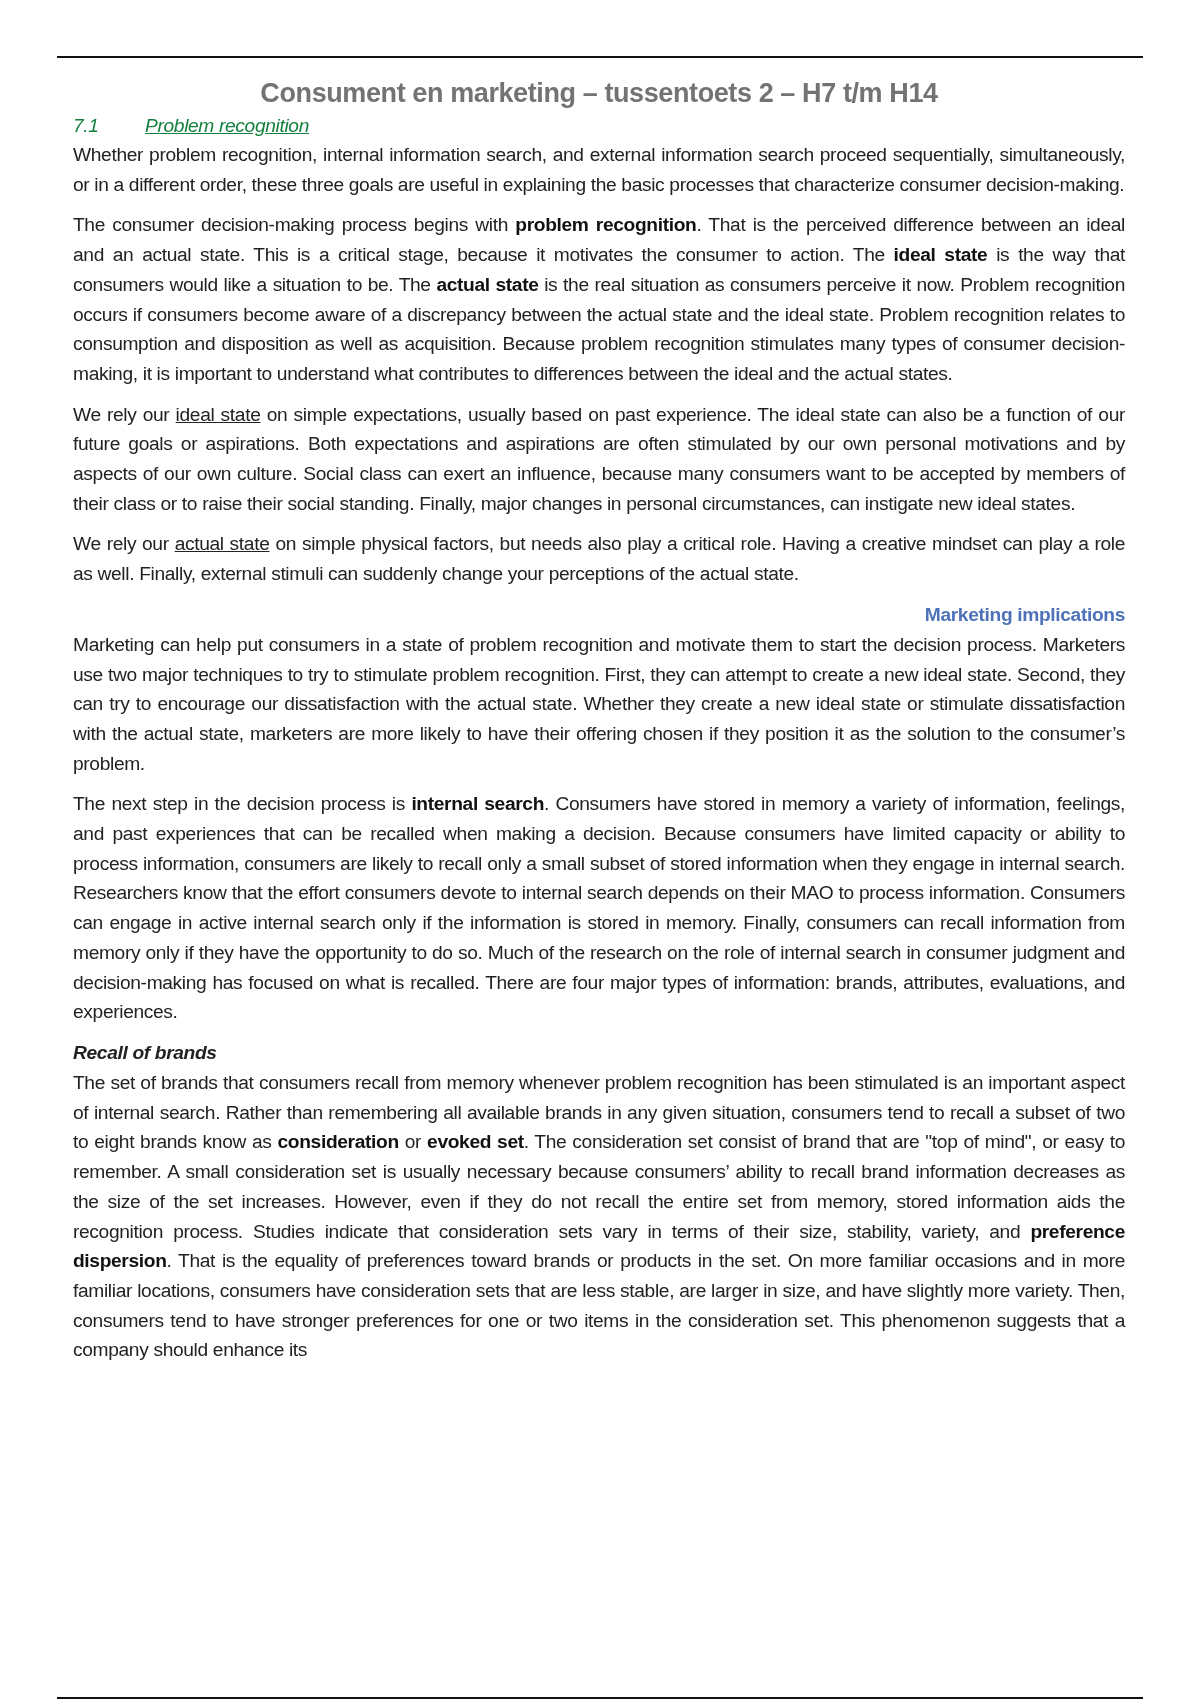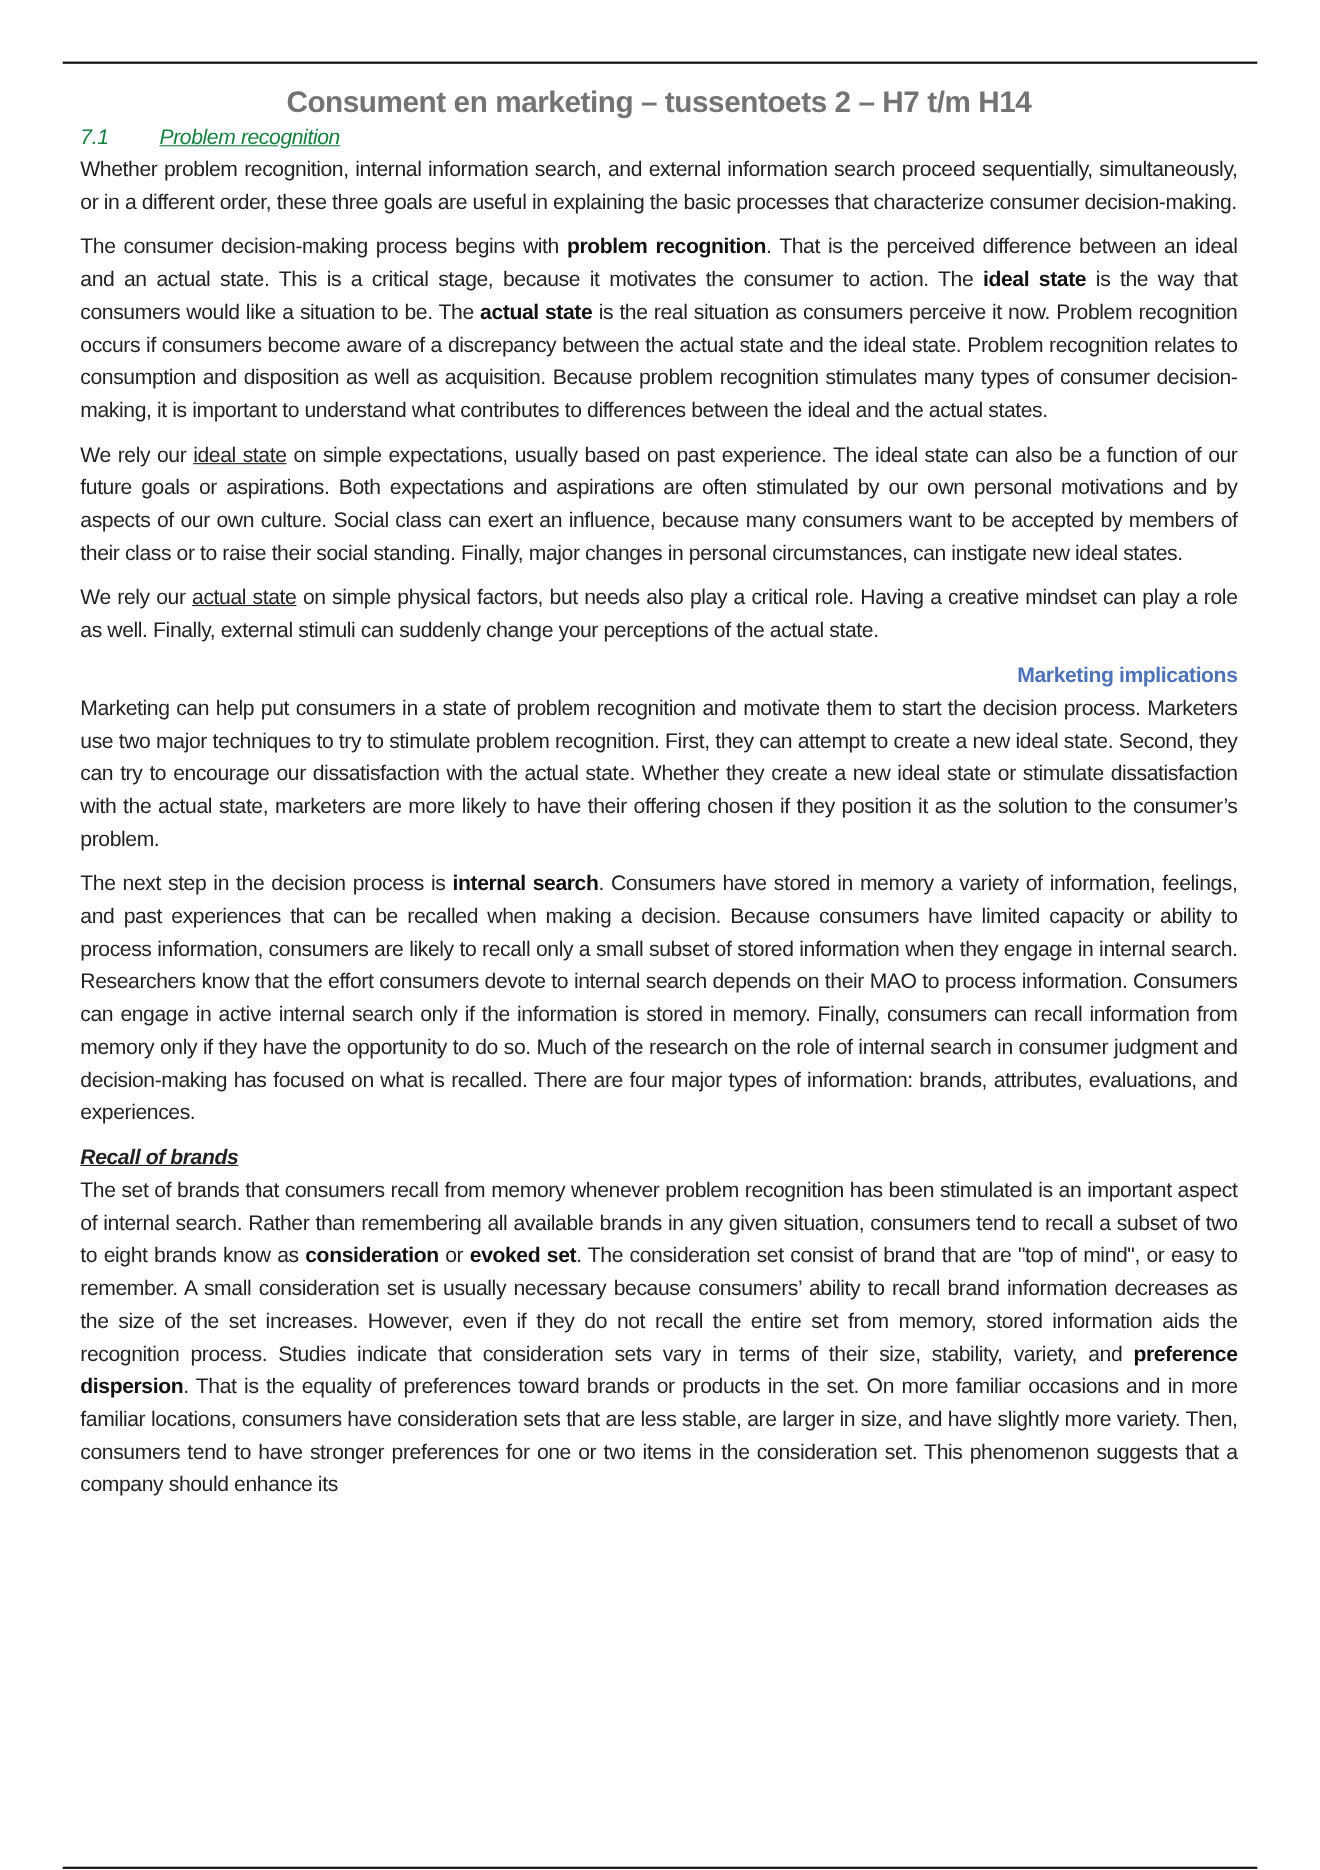--- a/index.html
+++ b/index.html
@@ -16,21 +16,21 @@
     .title {
       text-align: center; font-weight: bold; font-size: 27px; line-height: 38px;
       color: #737373; margin: 0; letter-spacing: -0.4px;
     }
     .section-heading {
       font-style: italic; text-decoration: underline; margin: 0; line-height: 28px; color: #15803d;
     }
     .section-heading .num { display: inline-block; width: 72px; }
     p { margin: 0 0 11px 0; text-align: justify; }
     .mk-heading { color: #4e72b8; font-weight: bold; margin: 0; line-height: 30px; text-align: right; }
-    .sub-heading { font-weight: bold; font-style: italic; margin: 0; line-height: 30px; text-decoration: underline; }
+    .sub-heading { font-weight: bold; font-style: italic; margin: 0; line-height: 30px; }
     b { font-weight: bold; color: #111; }
     u { text-decoration: underline; }
   </style>
 </head>
 <body>
 
 <div class="page">
   <div class="rule-top"></div>
 
   <div class="content">

